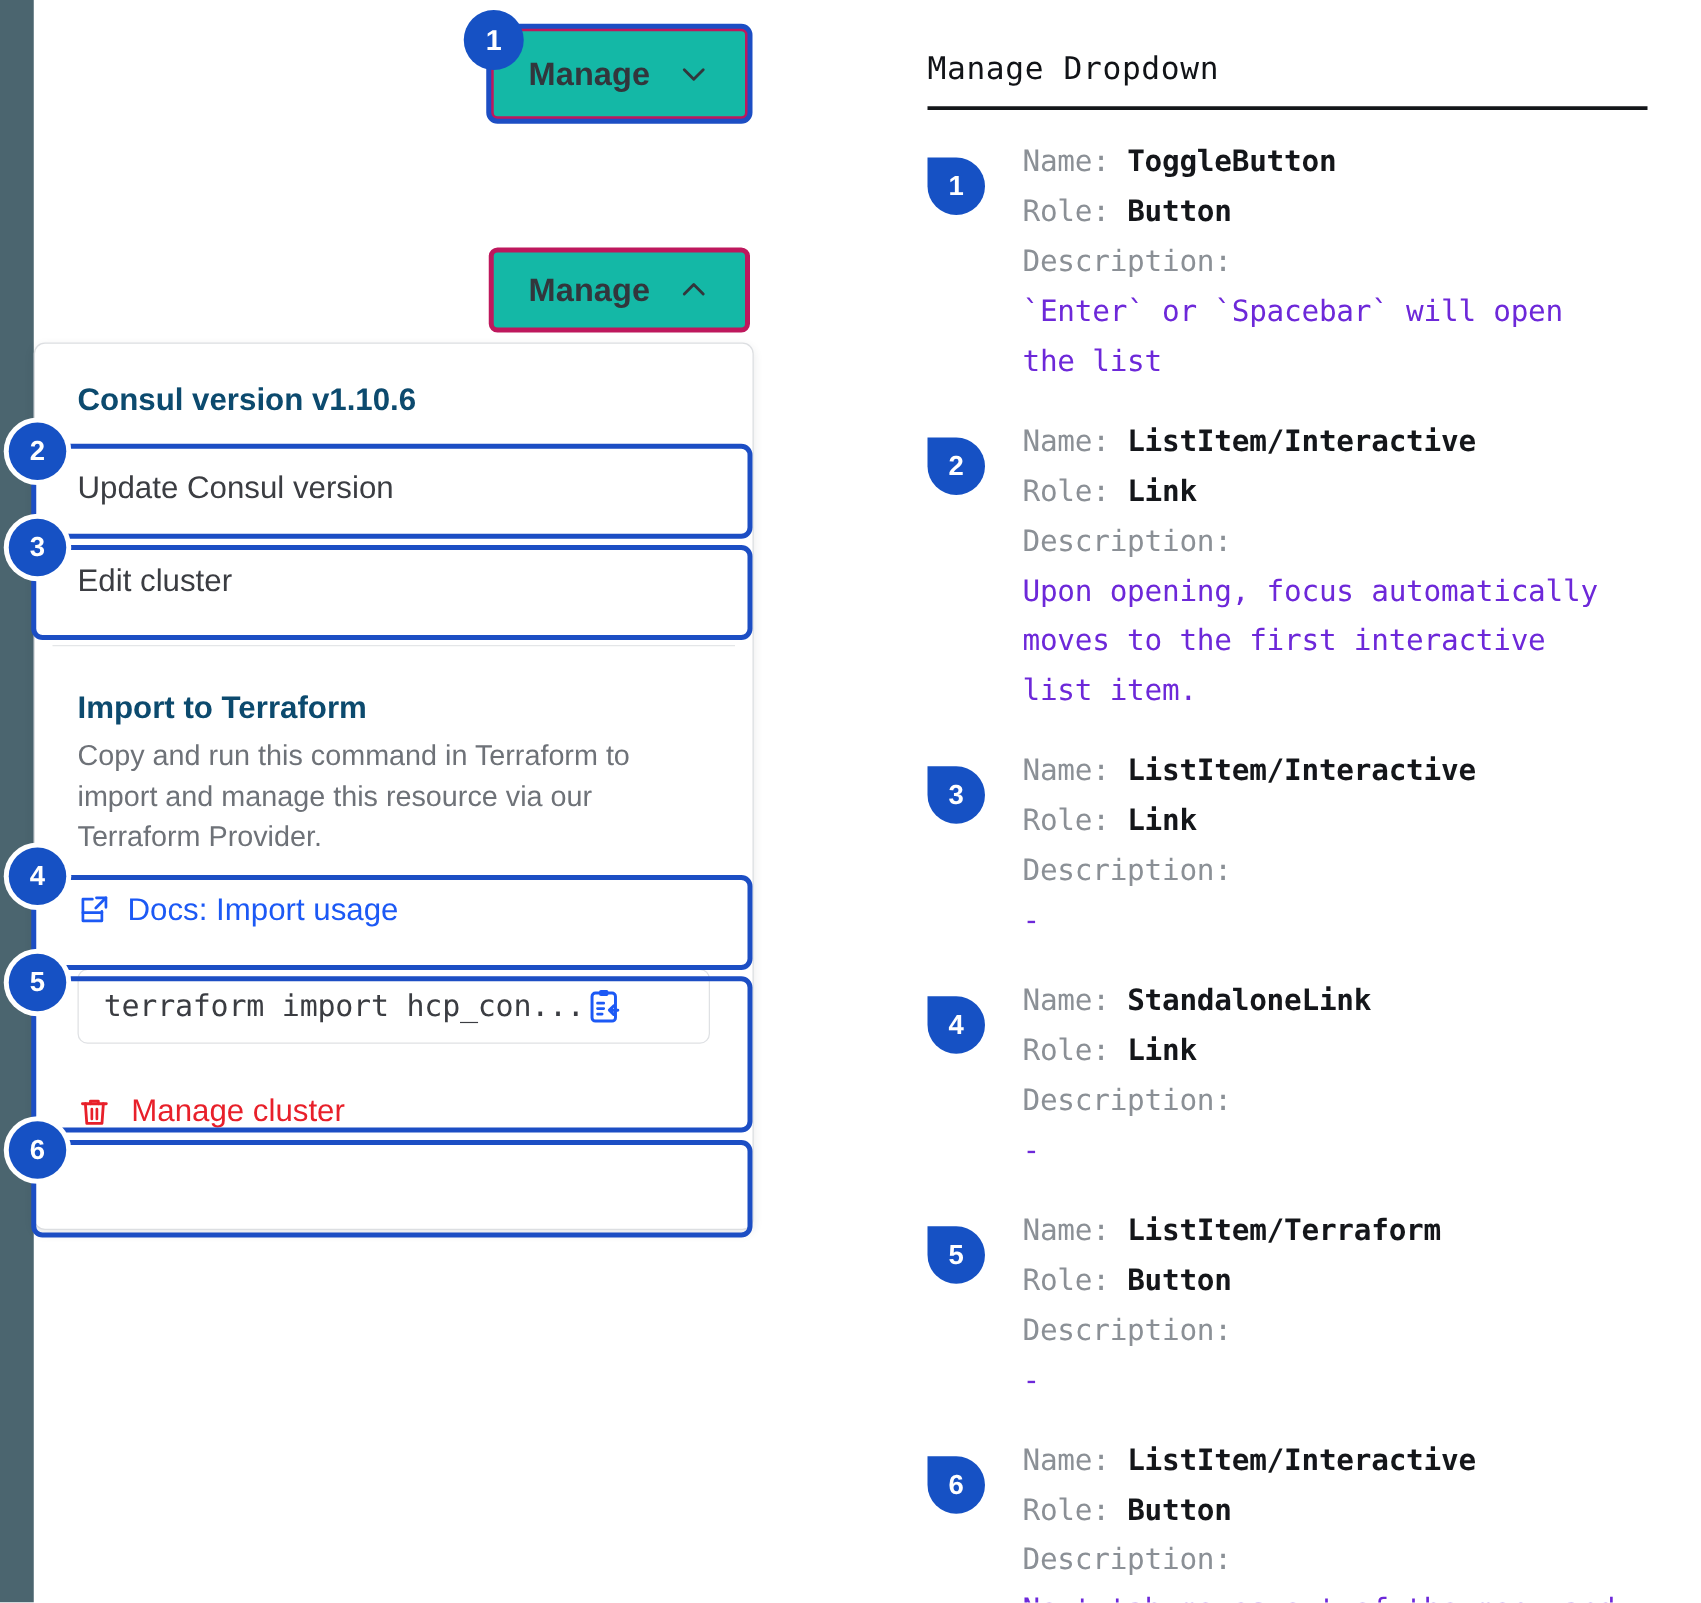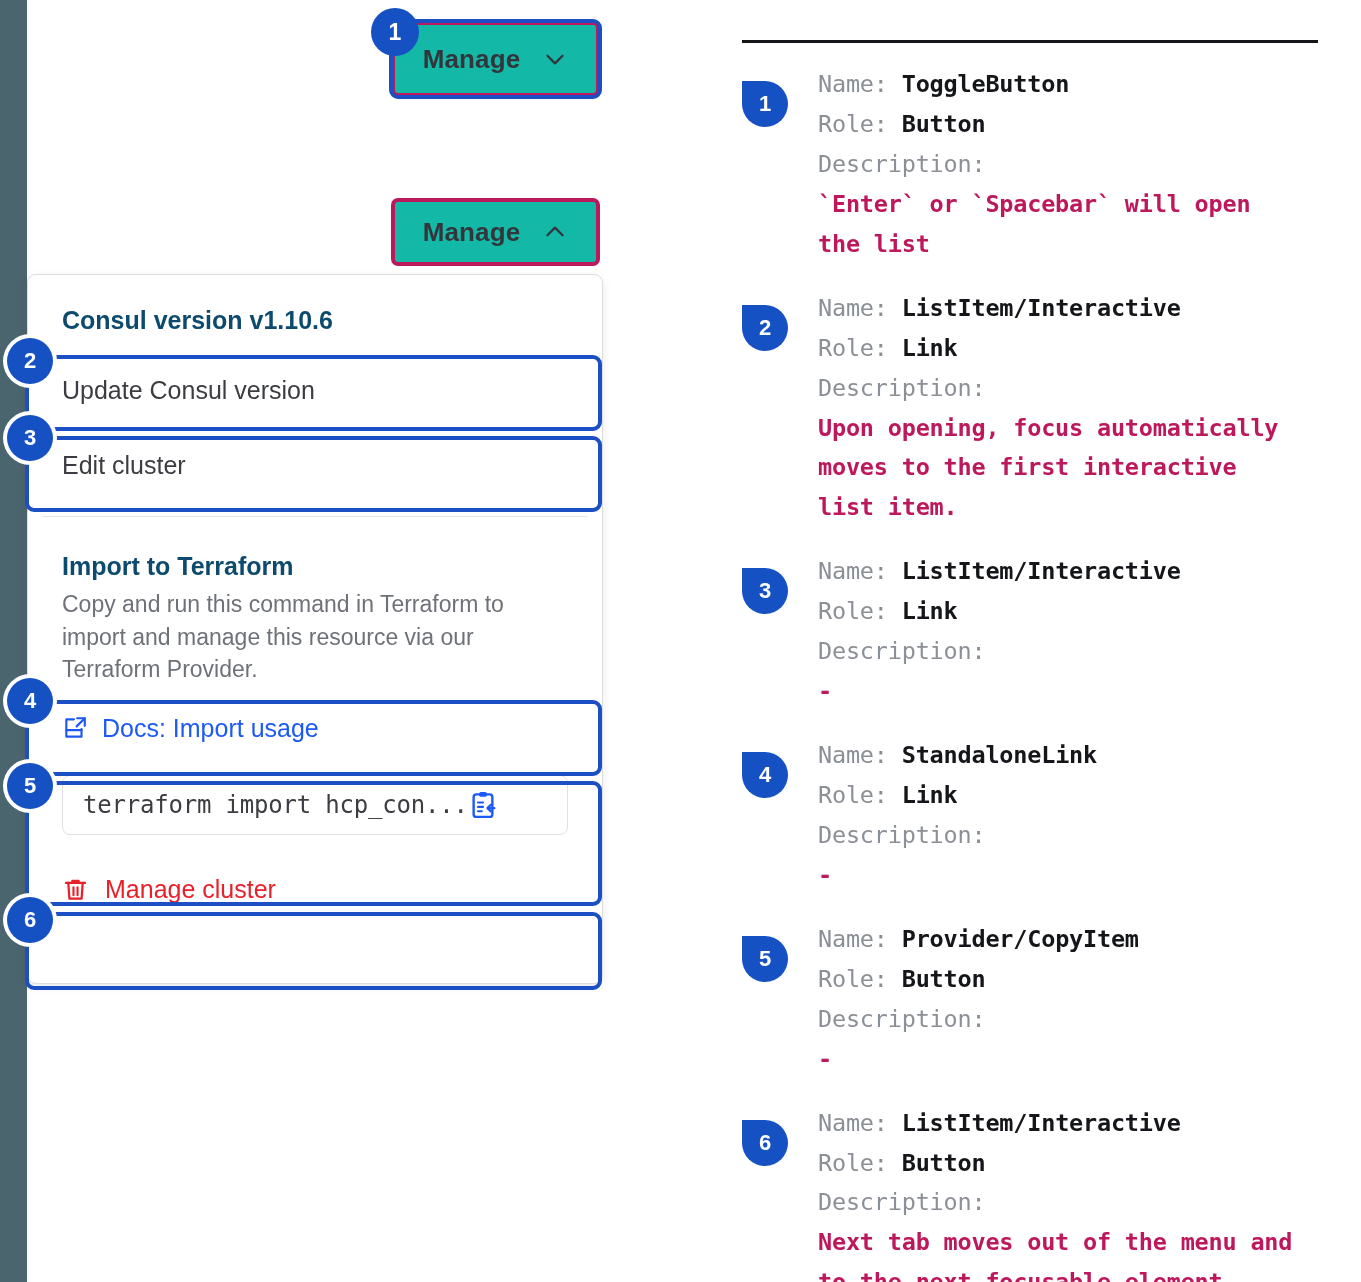--- a/index.html
+++ b/index.html
@@ -220,21 +220,21 @@
   }
   .doc-body {
     flex: 1;
     font-family: "DejaVu Sans Mono", "Liberation Mono", monospace;
     font-size: 23.5px;
     line-height: 1.70;
     letter-spacing: -0.2px;
   }
   .doc-label { color: #8b9096; }
   .doc-value { color: #14161a; font-weight: bold; }
-  .doc-desc { color: #be185d; white-space: pre-wrap; font-weight: bold; }
+  .doc-desc { color: #6d28d9; white-space: pre-wrap; }
 
   .row { white-space: nowrap; }
 </style>
 </head>
 <body>
 
 <div id="stage">
 
   <div class="left-rail"></div>
 
@@ -310,20 +310,21 @@
   <div class="hl" style="left:25px; top:700px; width:577px; height:76px;"></div>
   <div class="badge-circle" style="left:7px; top:678px;">4</div>
 
   <div class="hl" style="left:25px; top:781px; width:577px; height:125px;"></div>
   <div class="badge-circle" style="left:7px; top:763px;">5</div>
 
   <div class="hl" style="left:25px; top:912px; width:577px; height:78px;"></div>
   <div class="badge-circle" style="left:7px; top:897px;">6</div>
 
   <div id="doc-panel">
+    <div class="doc-title">Manage Dropdown</div>
     <div class="doc-rule"></div>
 
     <div id="doc-entries">
         <div class="doc-entry">
           <div class="doc-badge-col">
             <div class="tag-badge">
               <span>1</span>
             </div>
           </div>
           <div class="doc-body">
@@ -375,21 +376,21 @@
             <div class="doc-desc">-</div>
           </div>
         </div>
         <div class="doc-entry">
           <div class="doc-badge-col">
             <div class="tag-badge">
               <span>5</span>
             </div>
           </div>
           <div class="doc-body">
-            <div class="row"><span class="doc-label">Name: </span><span class="doc-value">Provider/CopyItem</span></div>
+            <div class="row"><span class="doc-label">Name: </span><span class="doc-value">ListItem/Terraform</span></div>
             <div class="row"><span class="doc-label">Role: </span><span class="doc-value">Button</span></div>
             <div class="row"><span class="doc-label">Description: </span></div>
             <div class="doc-desc">-</div>
           </div>
         </div>
         <div class="doc-entry">
           <div class="doc-badge-col">
             <div class="tag-badge">
               <span>6</span>
             </div>

